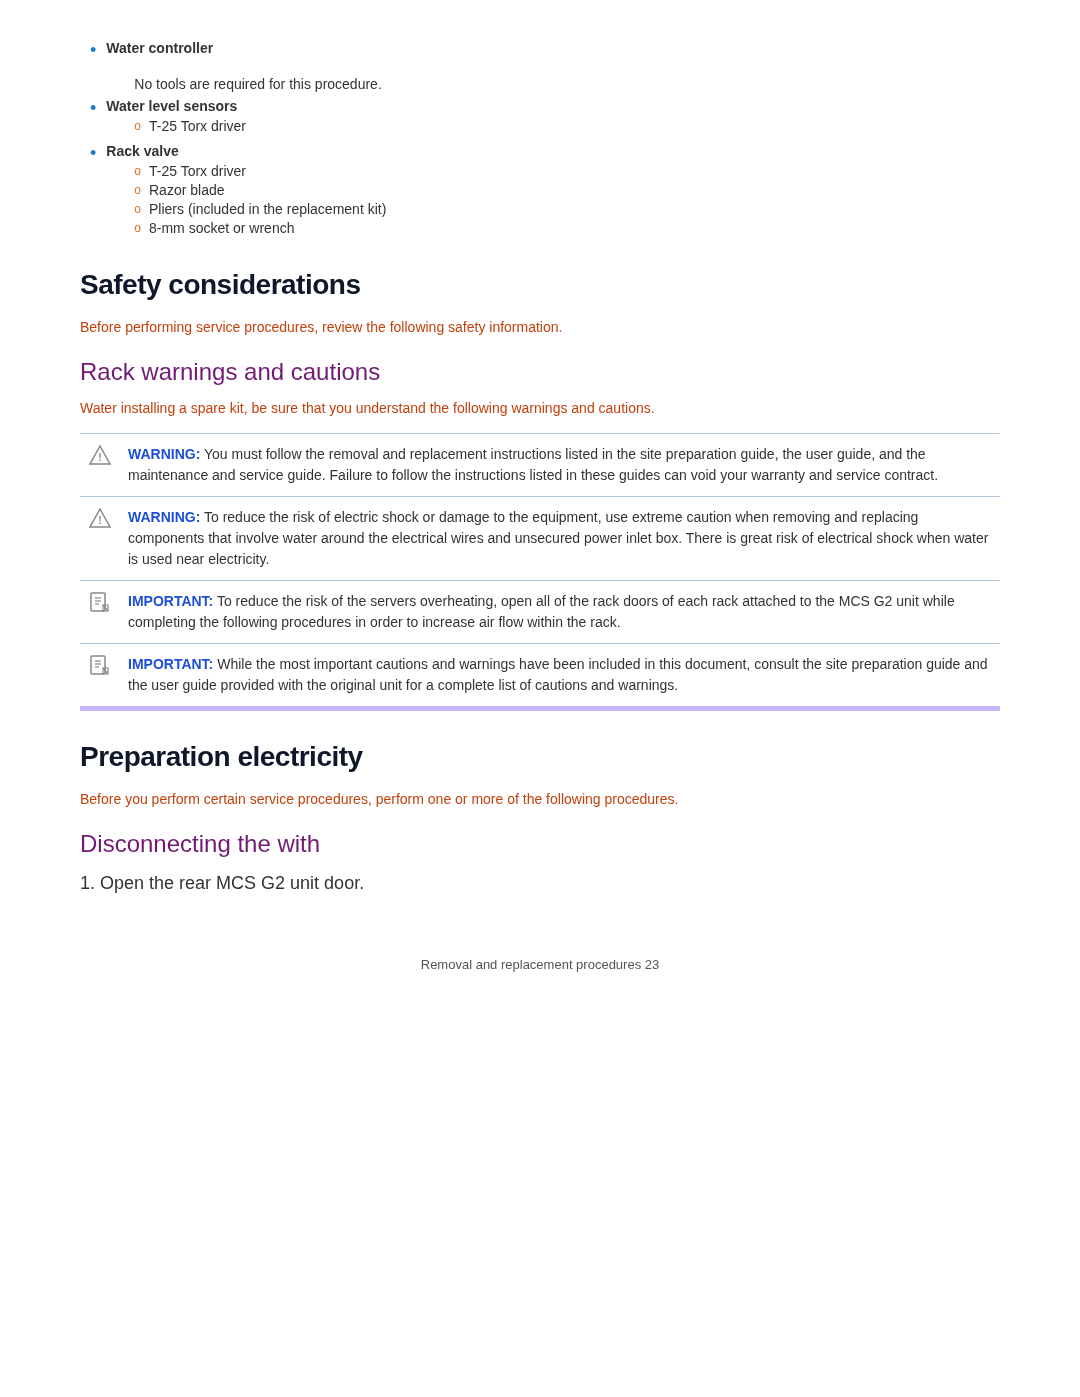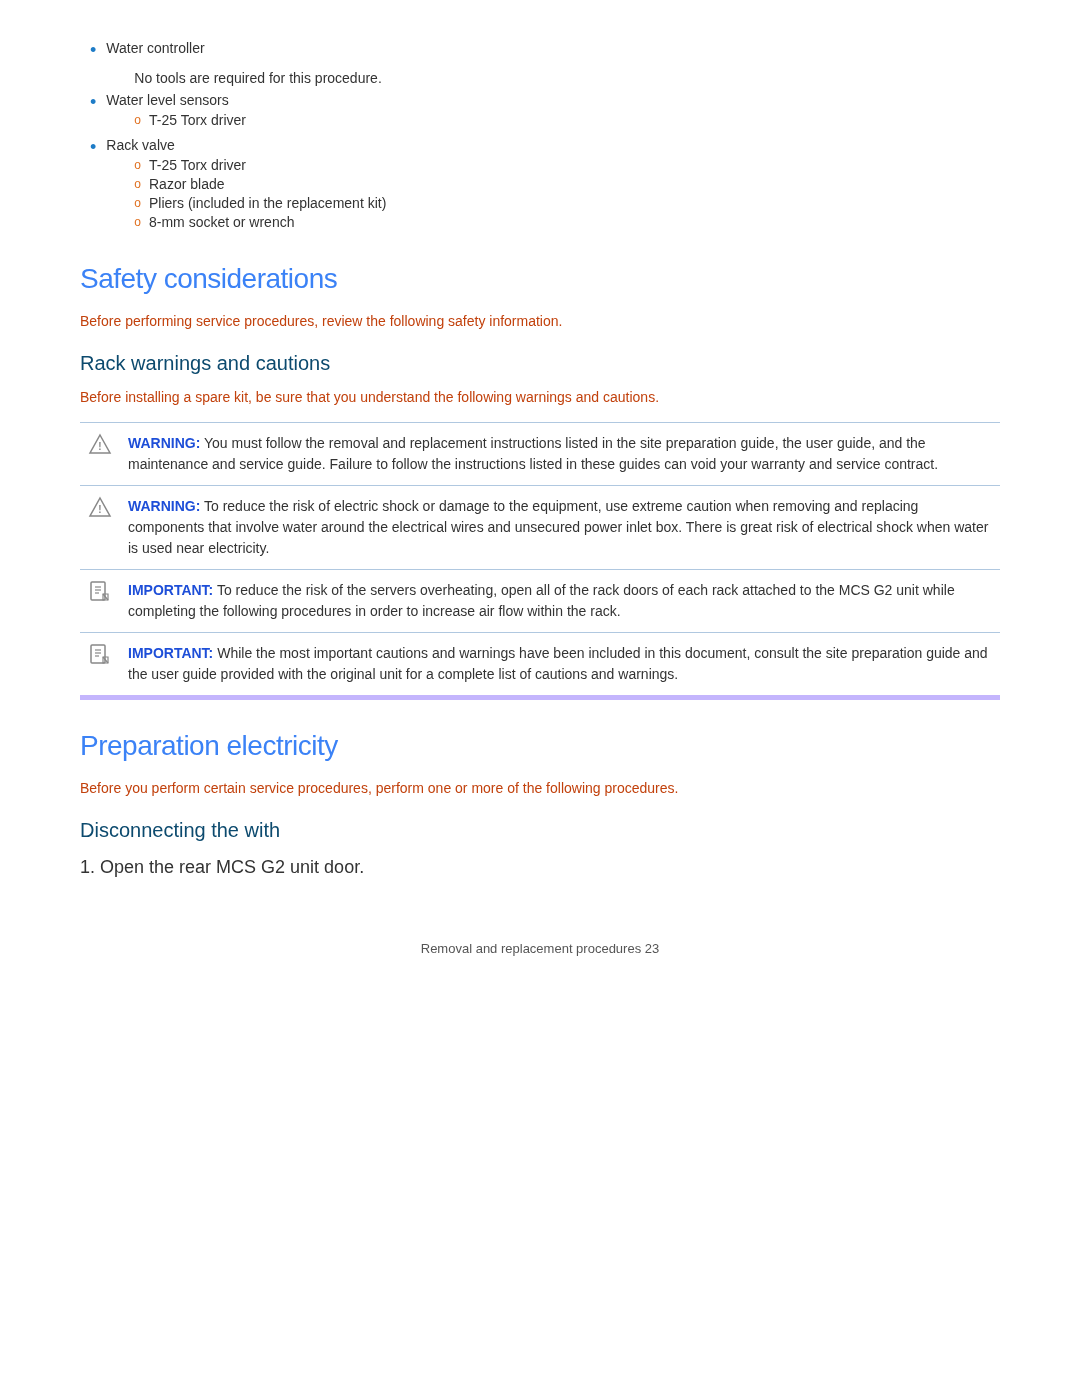--- a/index.html
+++ b/index.html
@@ -27,27 +27,27 @@
 
     .bullet-dot {
       color: #1e7cc7;
       font-size: 18px;
       margin-right: 10px;
       line-height: 1.2;
       flex-shrink: 0;
     }
 
     .bullet-label {
-      font-weight: normal;
+      font-weight: bold;
       font-size: 14px;
     }
 
     .bullet-sub-text {
       font-size: 14px;
-      margin-top: 14px;
+      margin-top: 20px;
       margin-left: 28px;
     }
 
     .sub-list {
       margin-left: 28px;
       margin-top: 4px;
     }
 
     .sub-item {
       display: flex;
@@ -57,31 +57,31 @@
 
     .sub-dot {
       color: #e07020;
       font-size: 12px;
       margin-right: 8px;
       margin-top: 1px;
       flex-shrink: 0;
     }
 
     .section-heading {
-      color: #3b82f6;
+      color: #0f172a;
       font-size: 28px;
-      font-weight: 400;
+      font-weight: 700;
       margin-top: 30px;
       margin-bottom: 16px;
       letter-spacing: -0.5px;
     }
 
     .sub-heading {
-      color: #0c4a6e;
-      font-size: 20px;
+      color: #701a75;
+      font-size: 24px;
       font-weight: 400;
       margin-top: 20px;
       margin-bottom: 12px;
     }
 
     .intro-text {
       font-size: 14px;
       color: #c2410c;
       margin-bottom: 14px;
       line-height: 1.5;
@@ -212,21 +212,21 @@
     </div>
   </div>
 </div>
 
 <h1 class="section-heading">Safety considerations</h1>
 
 <p class="intro-text">Before performing service procedures, review the following safety information.</p>
 
 <h2 class="sub-heading">Rack warnings and cautions</h2>
 
-<p class="intro-text">Before installing a spare kit, be sure that you understand the following warnings and cautions.</p>
+<p class="intro-text">Water installing a spare kit, be sure that you understand the following warnings and cautions.</p>
 
 <table class="warnings-table">
   <tbody>
 
     <tr>
       <td class="icon-cell">
         <span class="warning-triangle">
           <svg viewBox="0 0 24 22" fill="none" xmlns="http://www.w3.org/2000/svg">
             <path d="M12 2L22 20H2L12 2Z" stroke="#888" stroke-width="1.5" fill="none"></path>
             <text x="12" y="17" text-anchor="middle" font-size="10" fill="#888" font-weight="bold">!</text>

